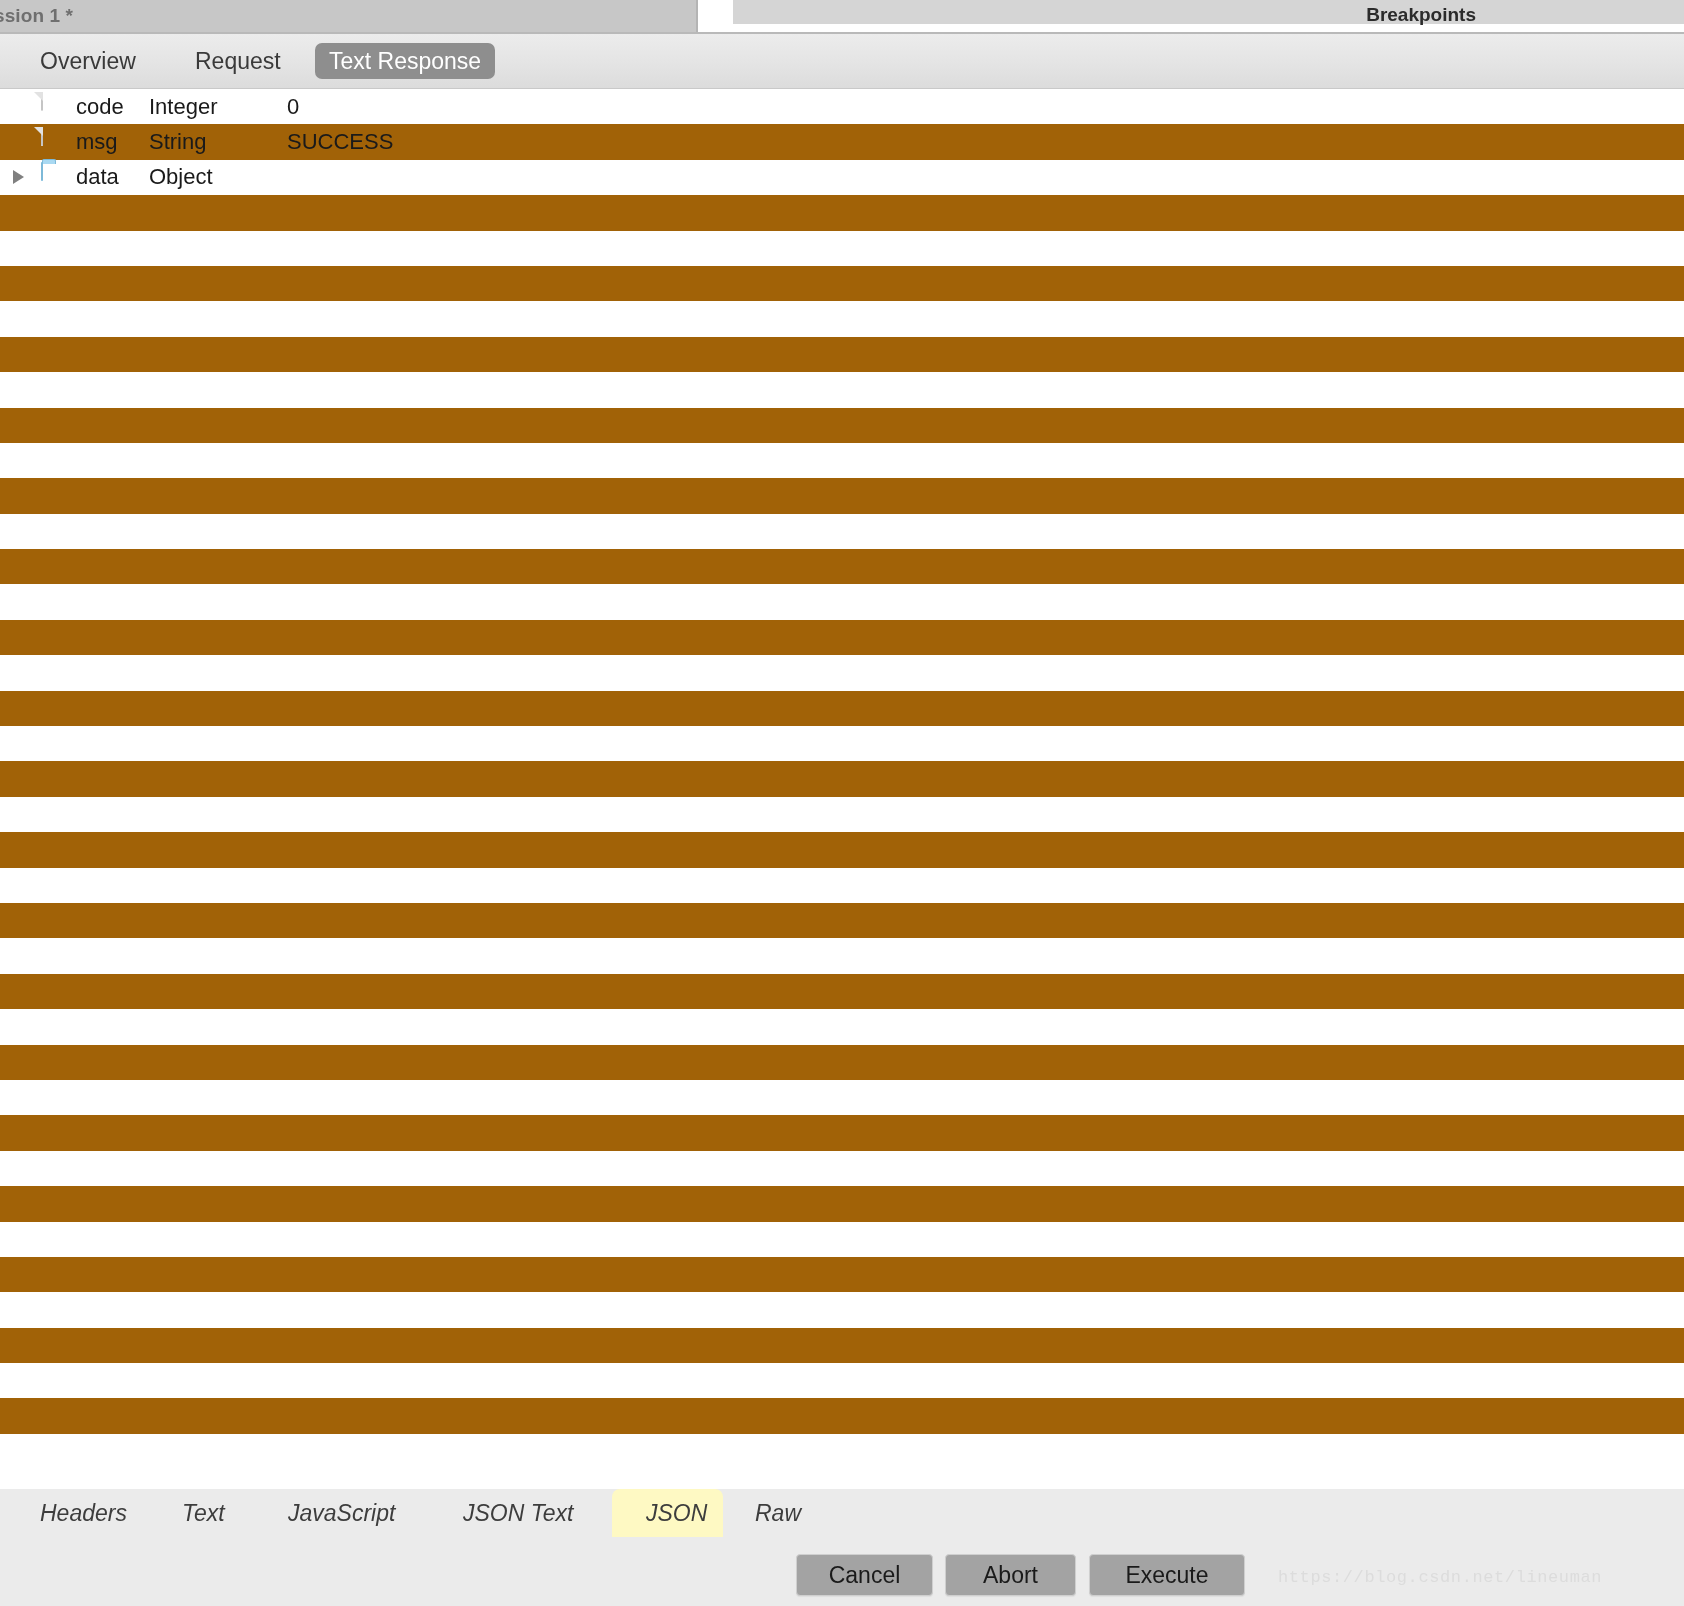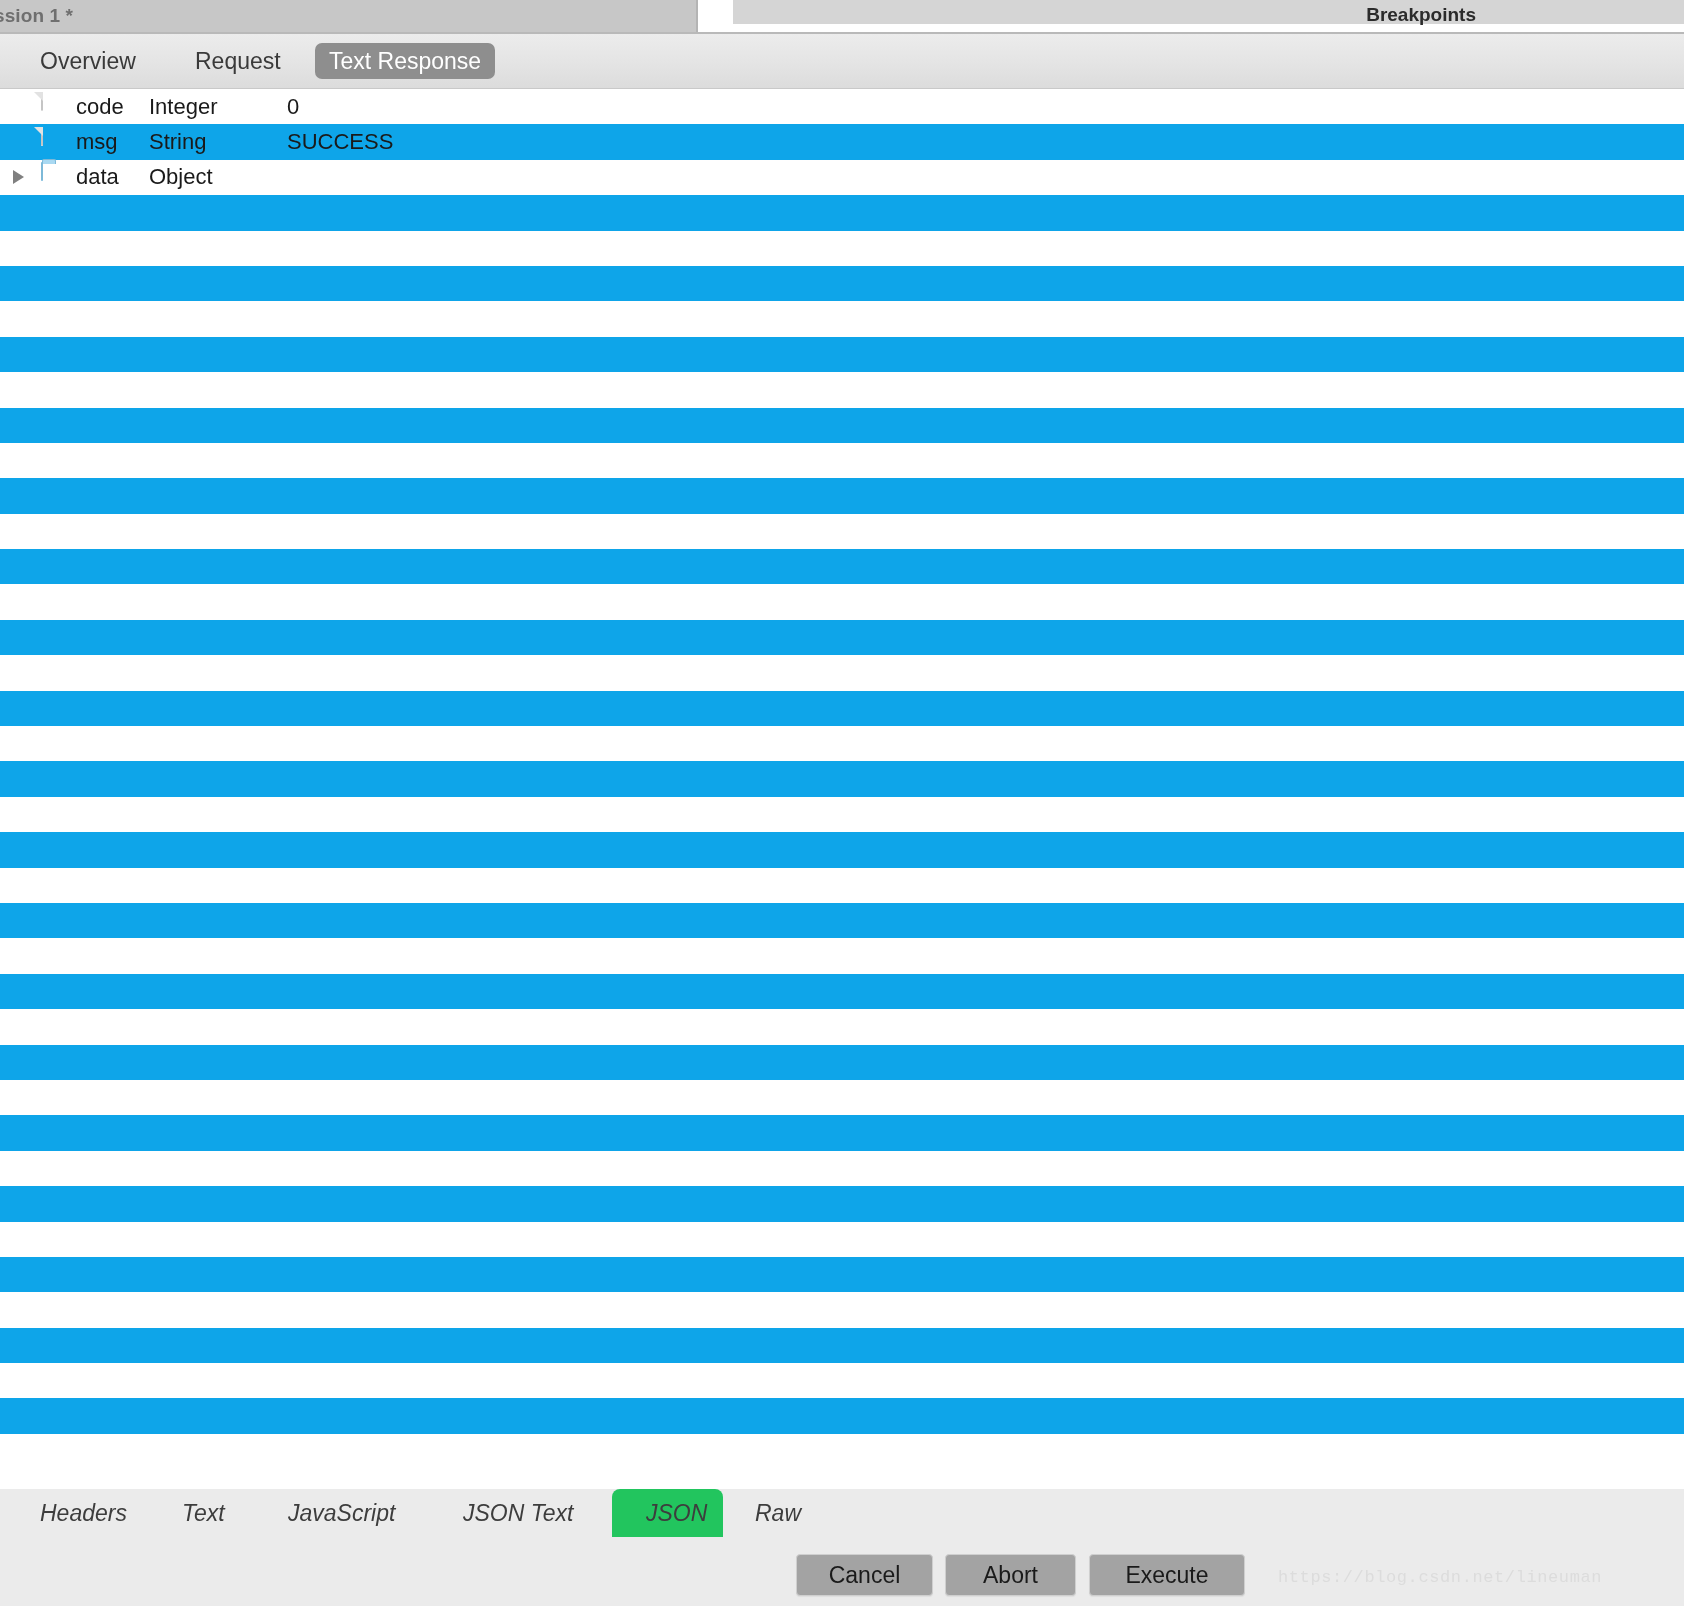--- a/index.html
+++ b/index.html
@@ -58,21 +58,21 @@
   
   .treewrap {
     position:absolute; left:0; top:89px; width:1684px; height:1400px;
     background:#ffffff; overflow:hidden;
   }
   .trow {
     position:relative; width:1684px; height:35.4px;
     display:flex; align-items:center;
   }
   .trow.odd  { background:#ffffff; }
-  .trow.even { background:#0ea5e9; }
+  .trow.even { background:#a16207; }
 
   .disclosure {
     position:absolute; left:13px; top:50%; transform:translateY(-50%);
     width:0; height:0;
     border-left:11px solid #808080;
     border-top:7.5px solid transparent;
     border-bottom:7.5px solid transparent;
   }
 
   .ticon { position:absolute; left:41px; top:50%; transform:translateY(-50%); width:24px; height:28px; }
@@ -111,21 +111,21 @@
     background:#ebebeb;
   }
   .btab {
     position:absolute; top:0; height:48px;
     display:flex; align-items:center; justify-content:center;
     font-size:23px; color:#3d3d3d; white-space:nowrap;
     padding:0 16px;
     font-style:italic;
   }
   .btab.active {
-    background:#22c55e;
+    background:#fef9c3;
     border-radius:8px 8px 0 0;
     padding-left:34px;
   }
   #btab-headers    { left:24px; }
   #btab-text       { left:166px; }
   #btab-javascript { left:272px; }
   #btab-jsontext   { left:447px; }
   #btab-json       { left:612px; }
   #btab-raw        { left:739px; }
 

